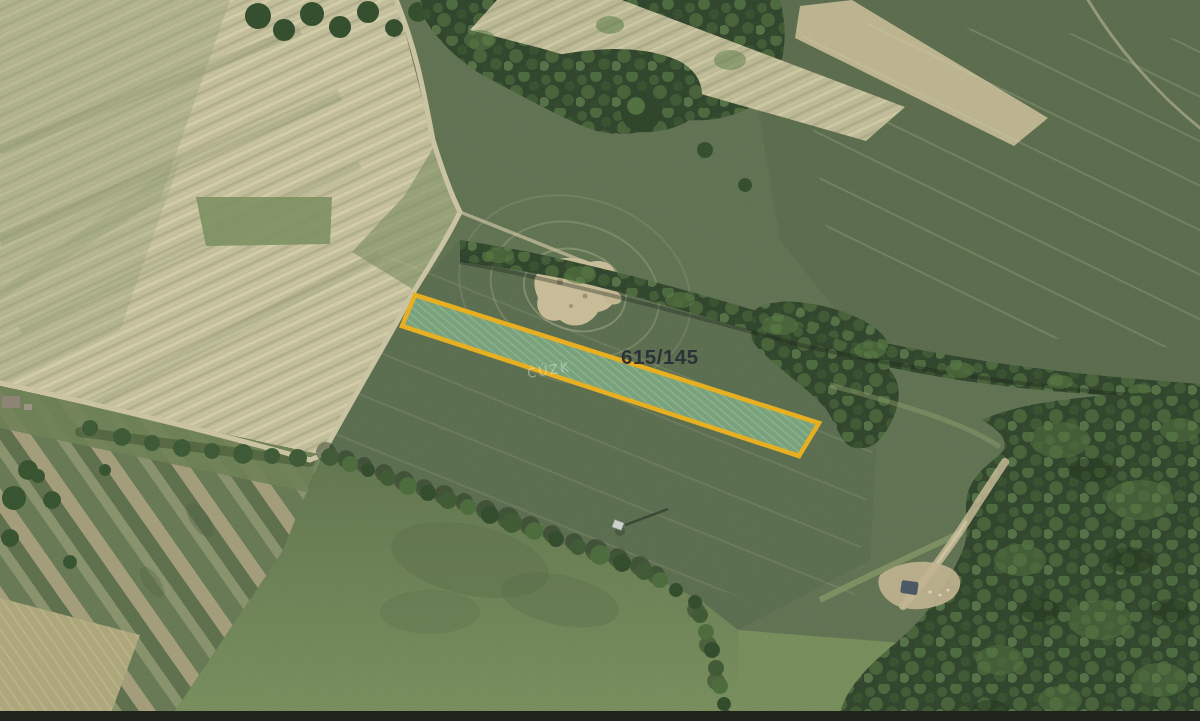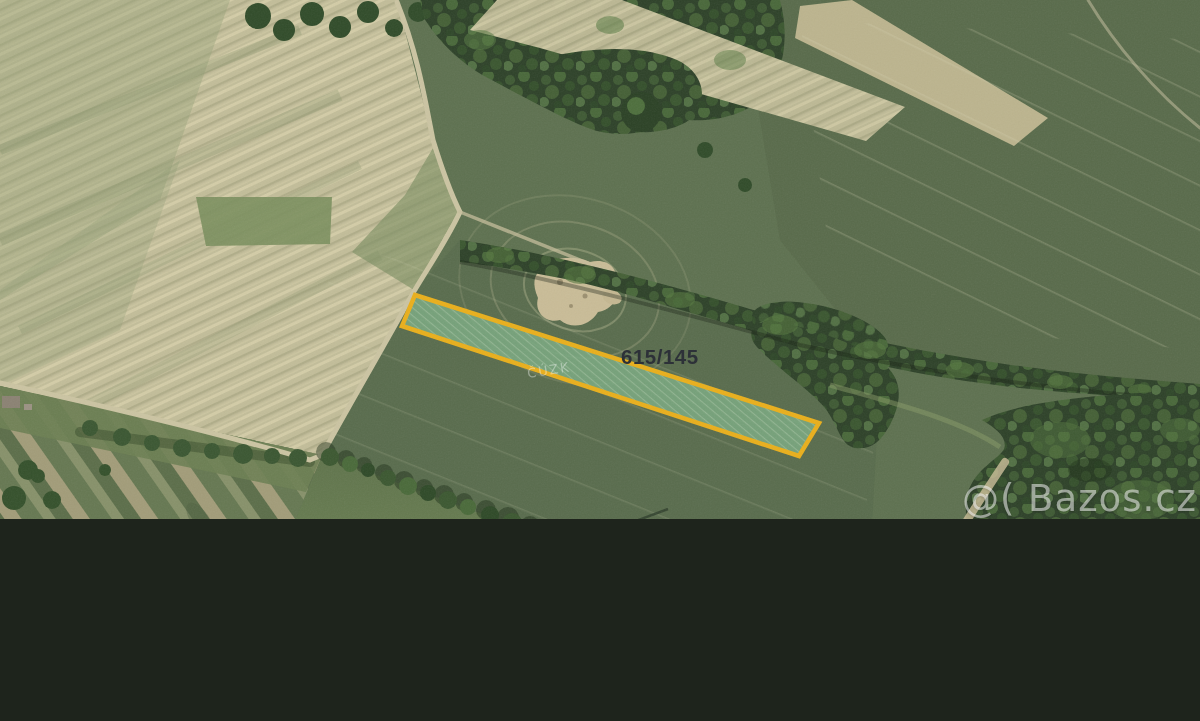--- a/index.html
+++ b/index.html
@@ -1,18 +1,18 @@
 <!DOCTYPE html>
 <html><head>
 <meta charset="utf-8">
 <style>
   html,body{margin:0;padding:0;background:#1e241c;}
   .stage{
     position:relative;
-    width:1200px;height:519px;
+    width:1200px;height:711px;
     overflow:hidden;
     font-family:"Liberation Sans",sans-serif;
     background:#5e7150;
   }
   .stage svg{position:absolute;left:0;top:0;display:block;}
   .bazos-mark{
     position:absolute;
     right:3px;bottom:2px;
     font-family:"DejaVu Sans",sans-serif;
     font-size:37px;
@@ -316,14 +316,13 @@
     <polygon points="415,295 819,423 799,456 402,326" fill="url(#hatch)"></polygon>
     <polygon points="415,295 819,423 799,456 402,326" fill="none" stroke="#e9af1c" stroke-width="4.5" stroke-linejoin="miter"></polygon>
   </g>
 
   <rect width="1200" height="721" filter="url(#grain)" opacity="0.07"></rect>
 
   <text x="621" y="364" class="parcel-label-svg">615/145</text>
   <text x="528" y="378" class="cuzk-svg" transform="rotate(-9 528 378)">ČÚZK</text>
 </svg>
 
-  <div class="bazos-mark">@( Bazos.cz</div>
 </div>
 
 </body></html>

